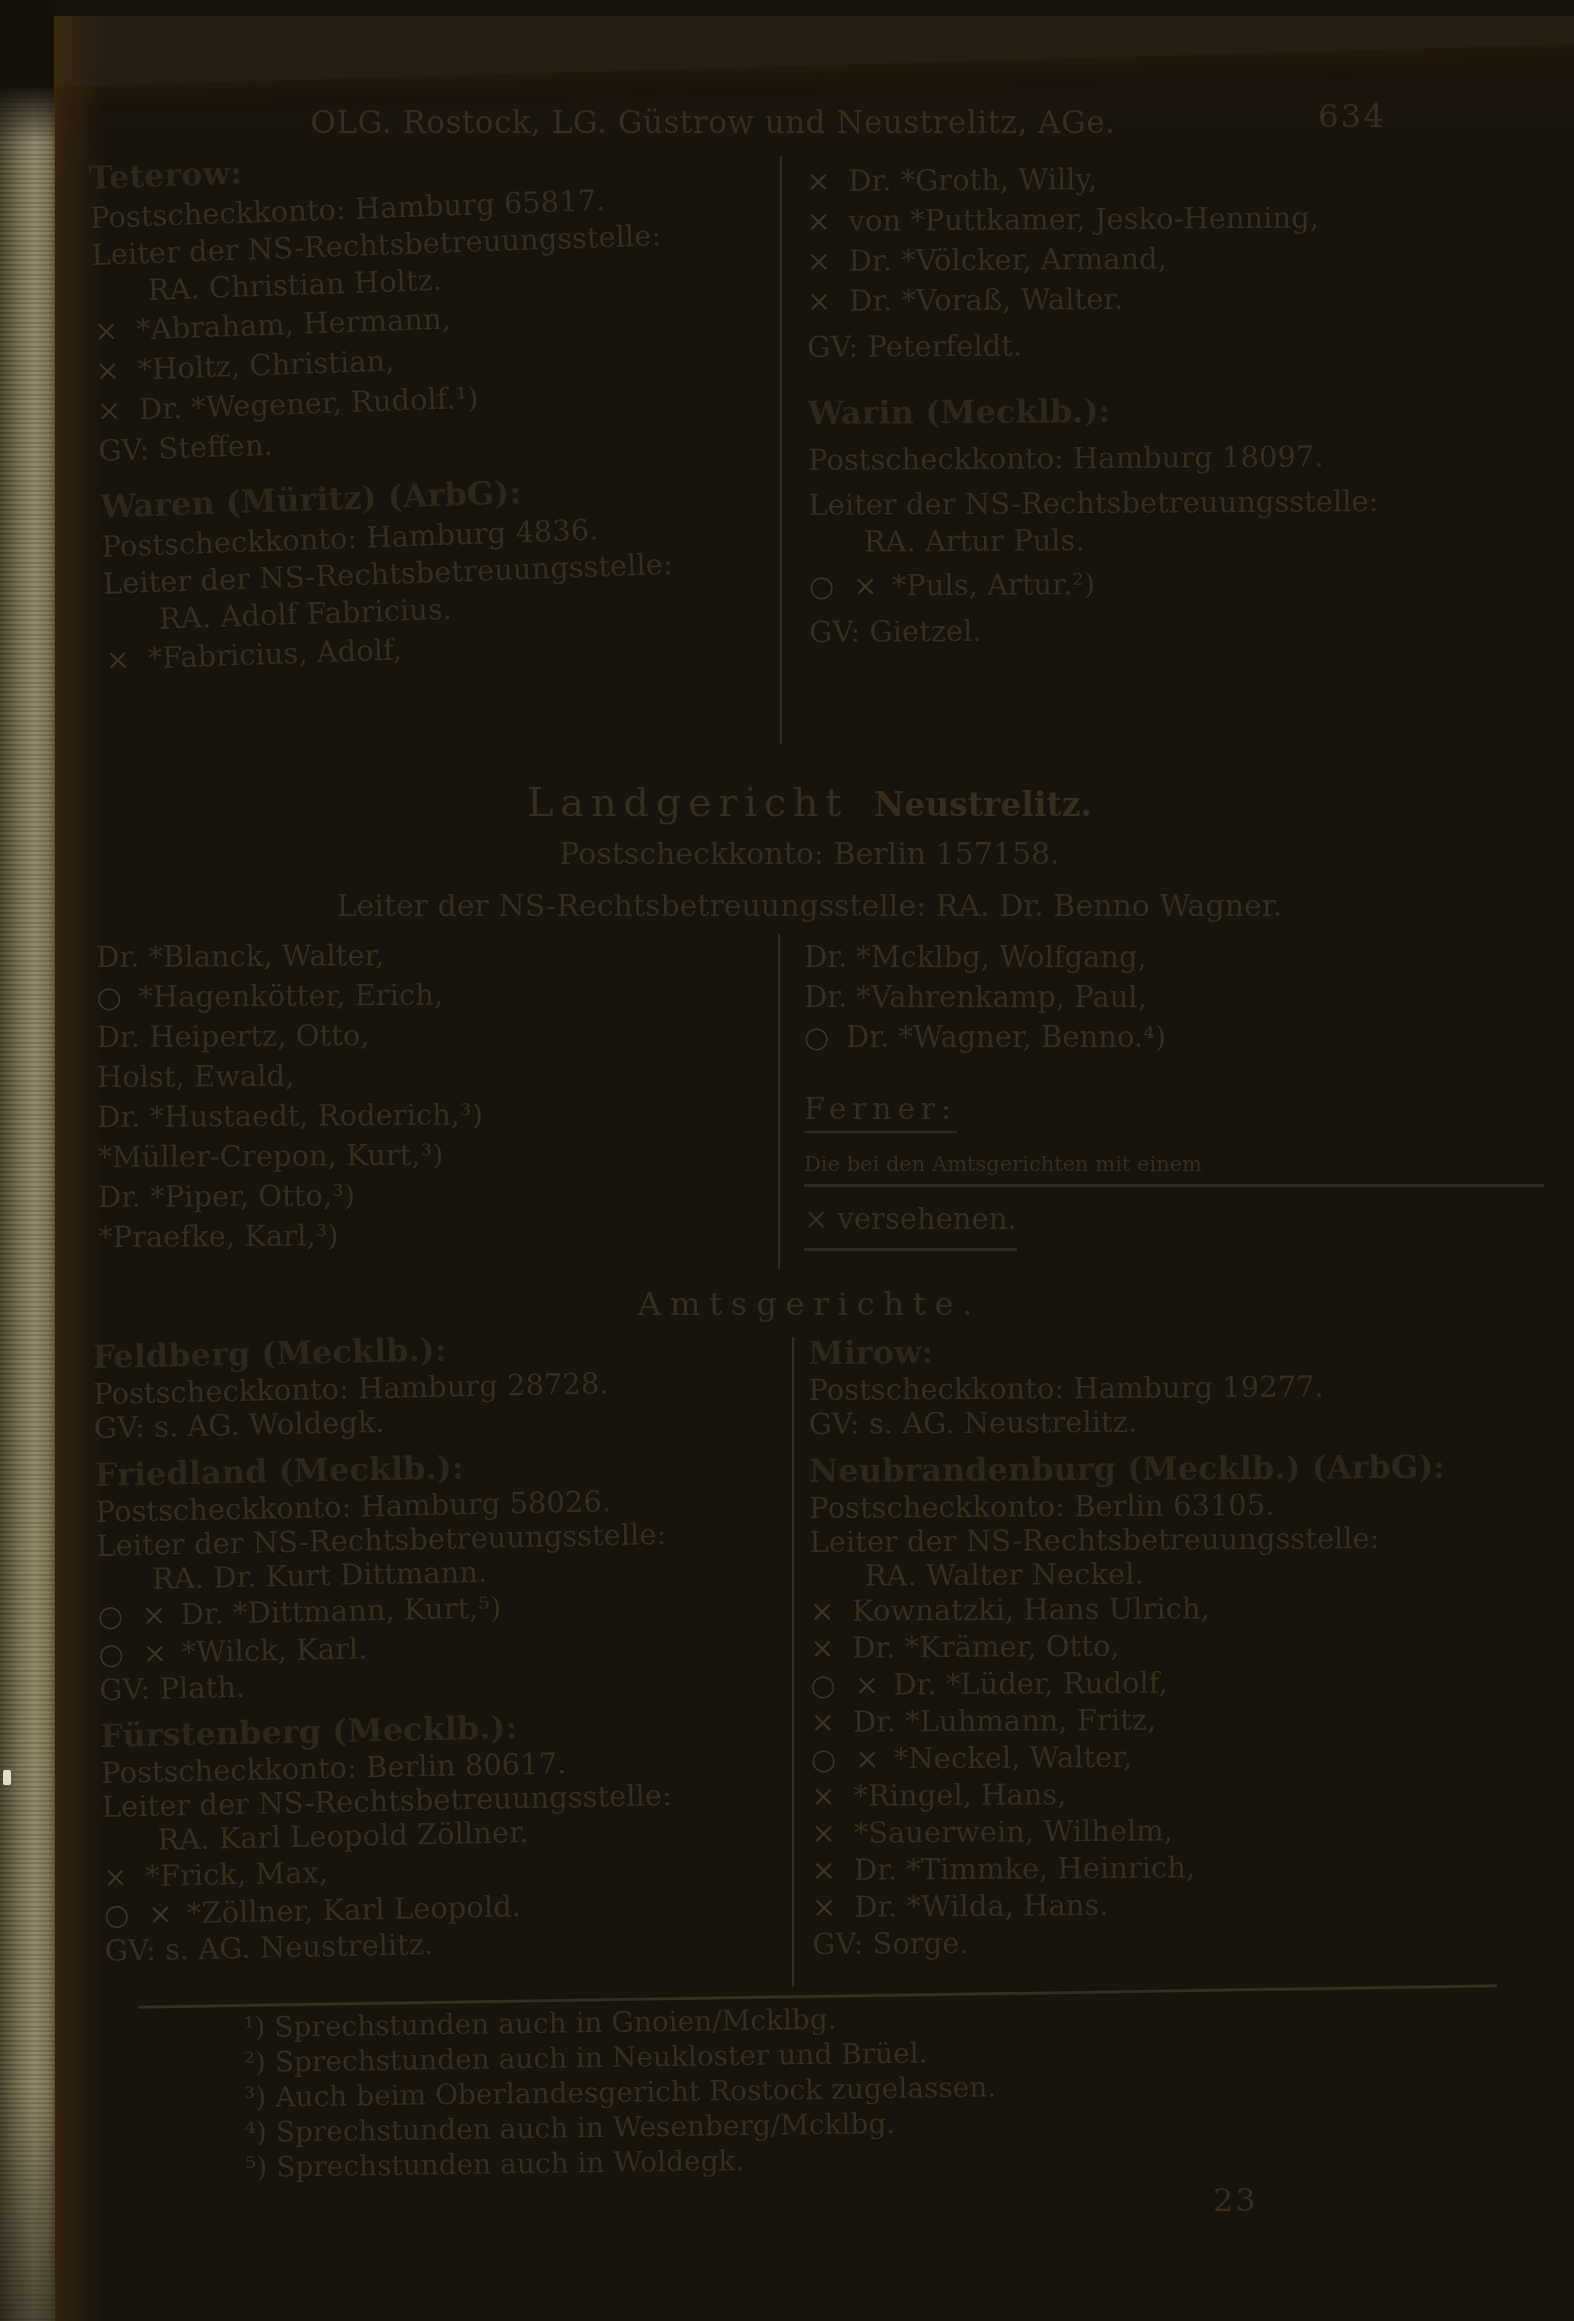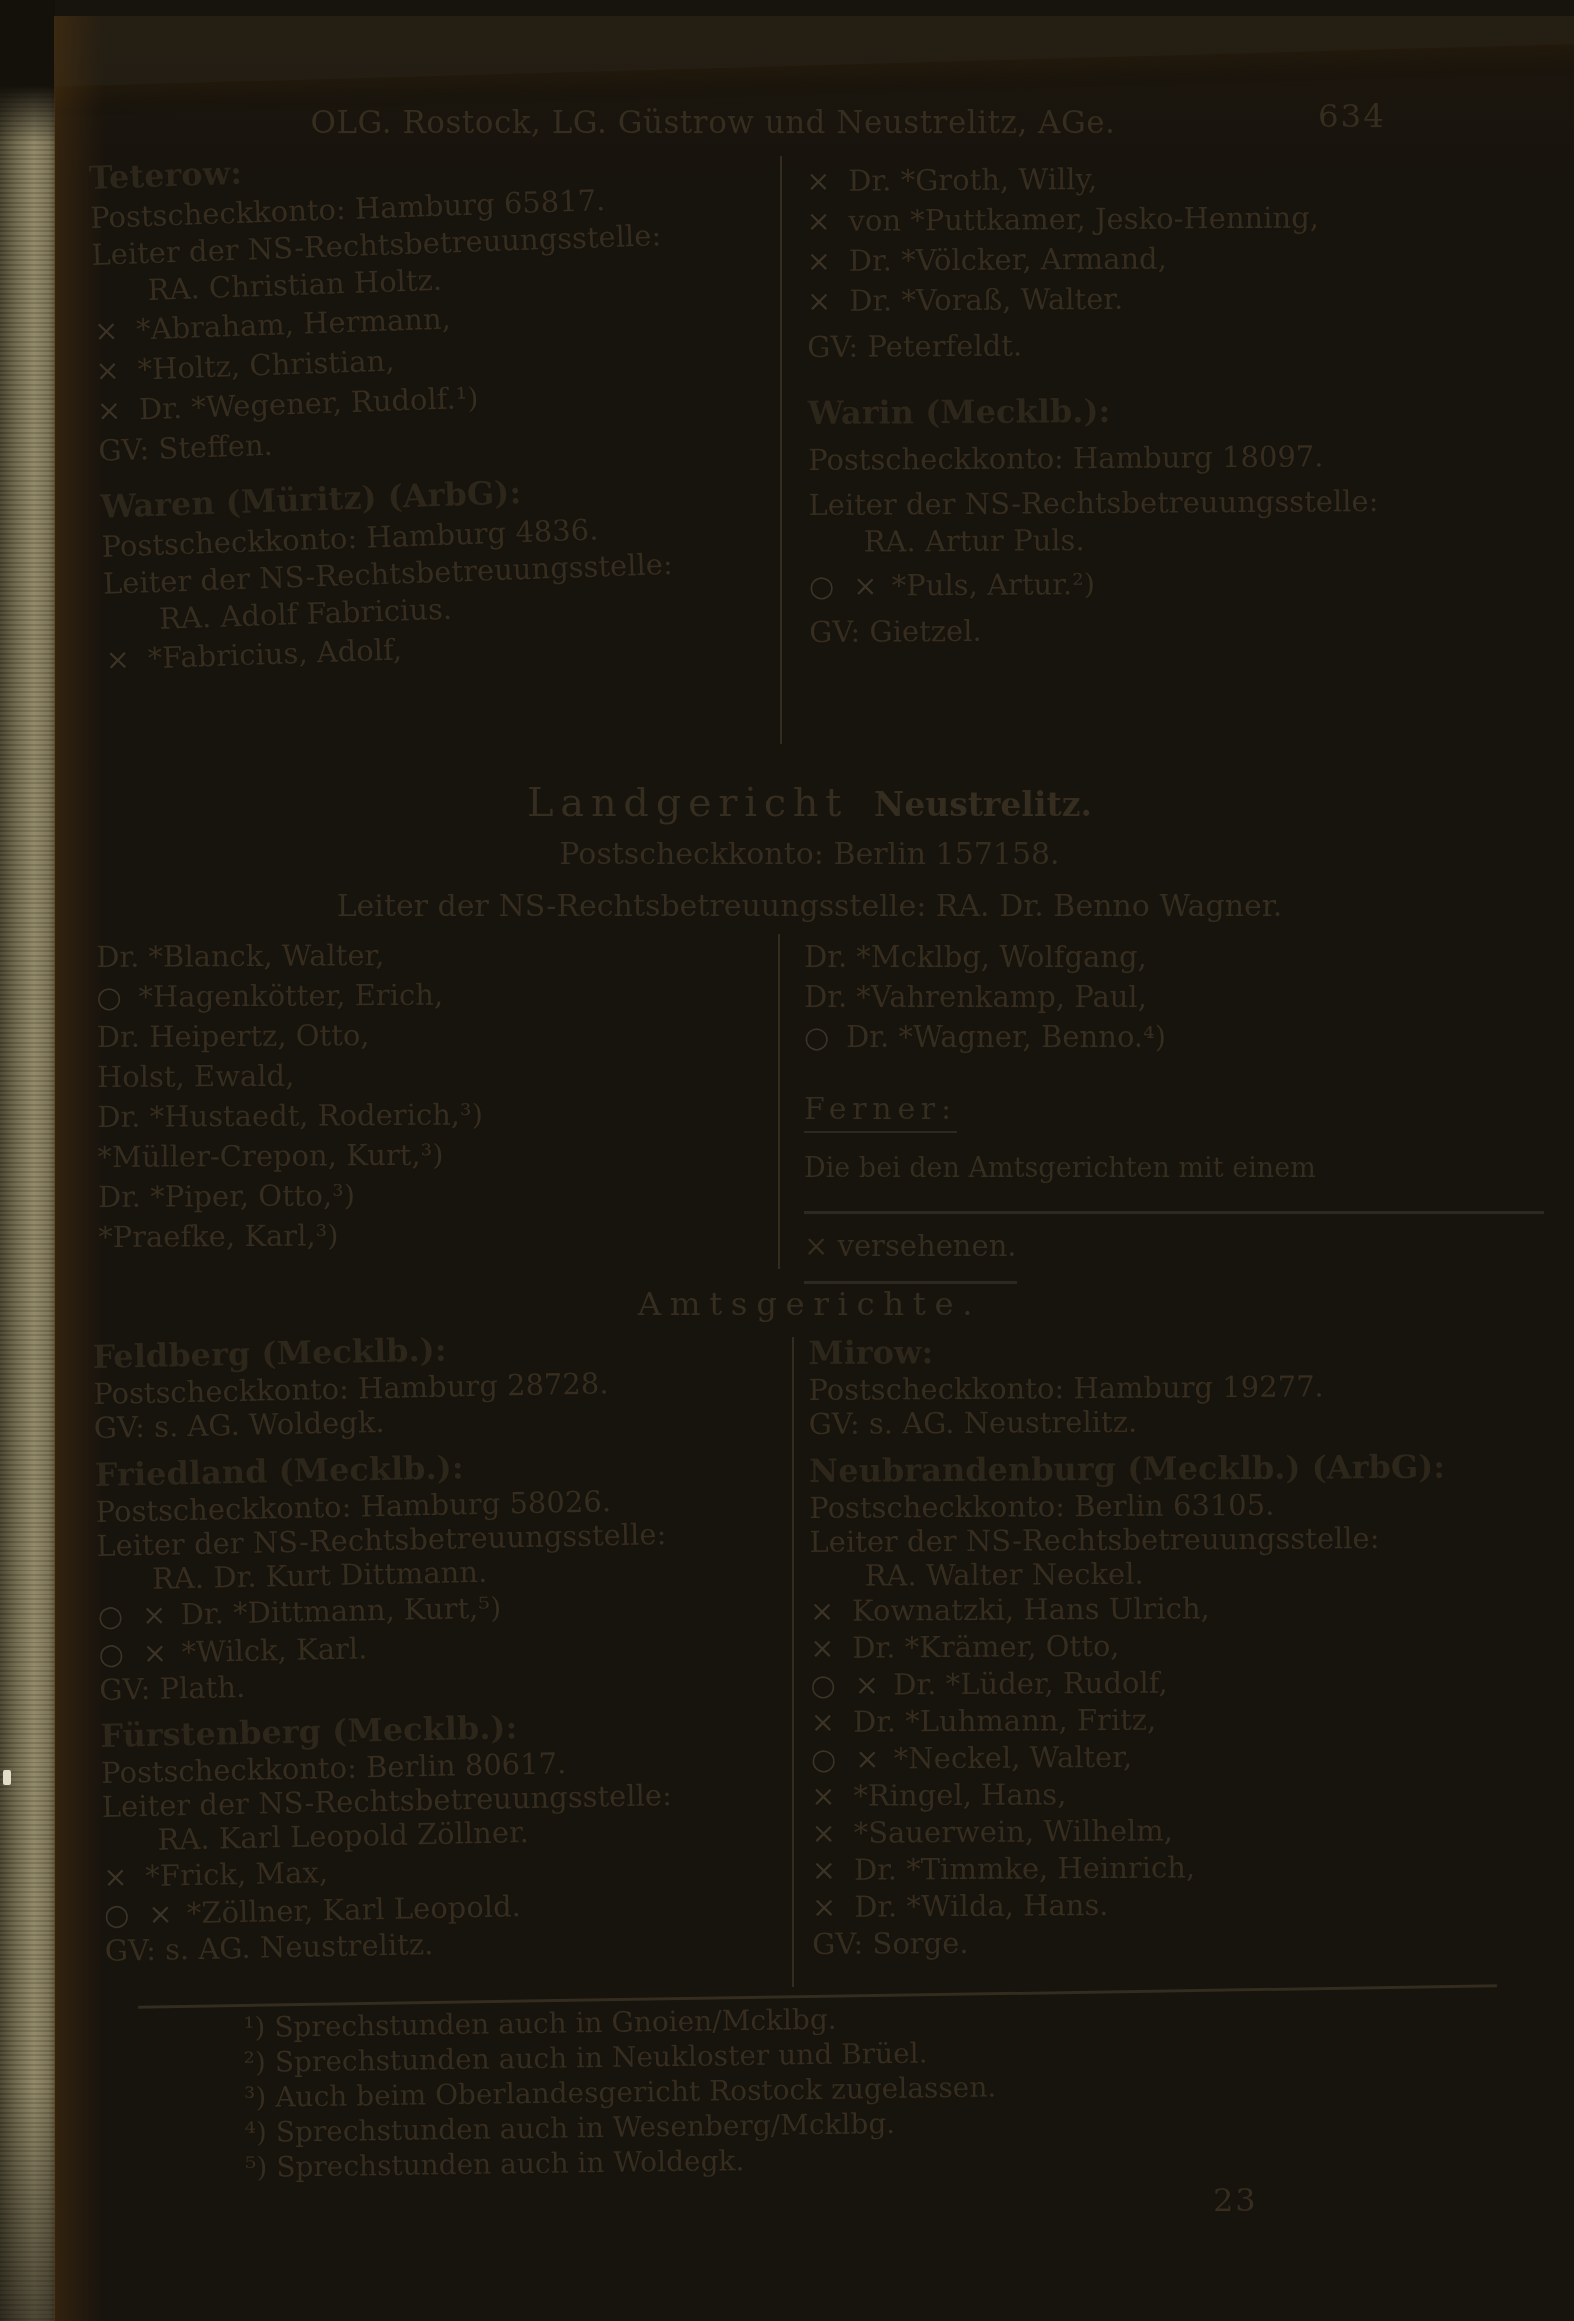--- a/index.html
+++ b/index.html
@@ -62,23 +62,23 @@
   .header-page{font-size:32.5px;letter-spacing:1.9px;}
 
   .lg-title-prefix{letter-spacing:6.7px;font-size:40px;}
   .lg-title-name{font-weight:bold;font-size:33px;margin-left:26px;}
   .lg-center{font-size:30px;}
 
   .ag-title{font-size:32.5px;letter-spacing:8.6px;font-weight:500;}
 
   .ferner-title{display:inline-block;font-size:30px;letter-spacing:5.7px;
     border-bottom:2.4px solid #2e2920;padding-bottom:4.8px;}
-  .ferner-line1{font-size:27px;border-bottom:3.3px solid #2e2920;padding-bottom:28px;margin-top:19px;}
+  .ferner-line1{font-size:21px;border-bottom:3.3px solid #2e2920;padding-bottom:8px;margin-top:19px;}
   .ferner-line2{display:inline-block;font-size:29px;border-bottom:3.3px solid #2e2920;
-    padding-bottom:18px;margin-top:15.3px;}
+    padding-bottom:12px;margin-top:15.3px;}
 
   .fn-line{font-size:28px;line-height:35px;white-space:nowrap;
     text-shadow:0.4px 0.6px 0.8px rgba(40,30,15,.35);}
 
   .rot-2{transform:rotate(-2deg);transform-origin:0 0;}
   .rot-12{transform:rotate(-1.2deg);transform-origin:0 0;}
   .rot-08{transform:rotate(-.8deg);transform-origin:0 0;}
   .rot-04{transform:rotate(-.4deg);transform-origin:0 0;}
 </style>
 </head>

